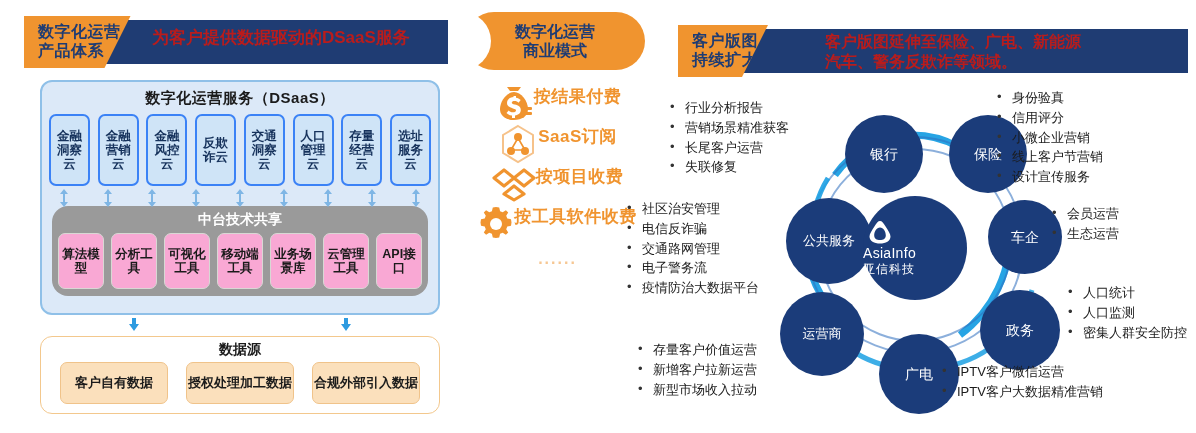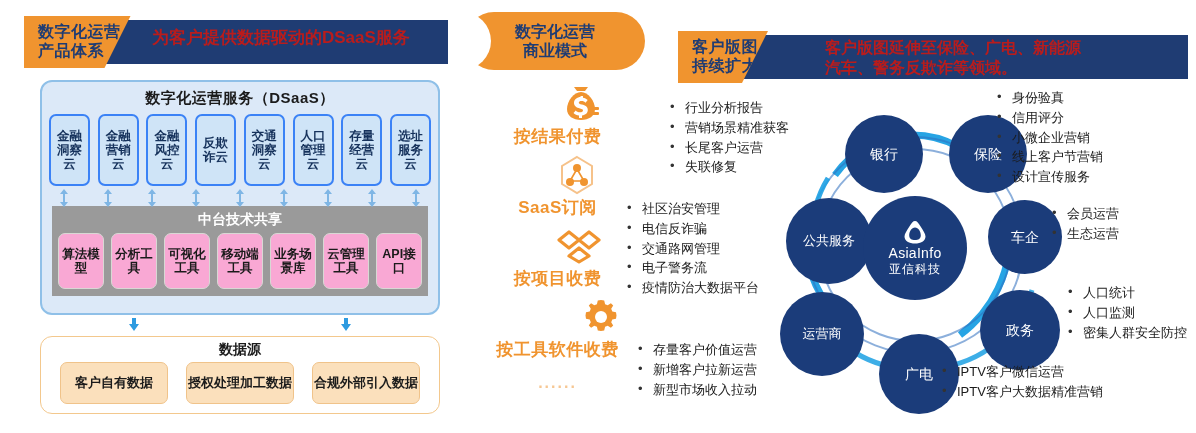--- a/index.html
+++ b/index.html
@@ -60,21 +60,21 @@
     text-align: center; line-height: 1.12; padding: 2px 1px;
   }
   .arrow-row {
     display: flex; justify-content: space-between;
     padding: 3px 17px 2px 17px; height: 20px;
   }
   .arrow-row .arr { width: 10px; position: relative; }
   .arr svg { display: block; }
 
   .mid-platform {
-    margin: 0 10px; background: #9A9A9A; border-radius: 0;
+    margin: 0 10px; background: #9A9A9A; border-radius: 16px;
     padding: 4px 6px 7px 6px;
   }
   .mid-title {
     text-align: center; color: #ffffff; font-weight: bold; font-size: 14px;
     padding: 1px 0 4px 0;
   }
   .tool-row { display: flex; justify-content: space-between; }
   .tool-box {
     width: 46px; min-height: 56px; background: #f9a8d4;
     border: 1px solid #d8d8d4; border-radius: 7px;
@@ -118,34 +118,34 @@
     content: ""; position: absolute; left: -10px; top: 0;
     width: 36px; height: 58px; background: #ffffff;
     border-radius: 0 29px 29px 0;
   }
   .mid-header span { position: relative; z-index: 2; }
 
   .biz-list {
     position: absolute; left: 0; top: 84px; width: 205px;
     display: flex; flex-direction: column; align-items: center;
   }
-  .biz-item { display: flex; flex-direction: column; align-items: flex-end; }
+  .biz-item { display: flex; flex-direction: row; align-items: flex-start; }
   .biz-icon { height: 40px; display: flex; align-items: center; justify-content: center; }
   .biz-label {
     color: #F0942F; font-weight: bold; font-size: 17px; letter-spacing: .5px;
     margin-top: 1px; margin-bottom: 7px;
   }
   .biz-dots {
     color: #F6C793; font-weight: bold; font-size: 16px; letter-spacing: 2px;
     margin-top: 6px;
   }
 
   
   #right-col { position: absolute; left: 660px; top: 0; width: 536px; height: 433px; }
-  #right-header { left: 18px; top: 31px; width: 510px; }
+  #right-header { left: 18px; top: 25px; width: 510px; }
   #right-header .htext { left: 147px; top: 7px; font-size: 16px; }
 
   .bullets { position: absolute; font-size: 13px; color: #1b1b1b; line-height: 1.52; }
   .bullets li { list-style: none; position: relative; padding-left: 15px; white-space: nowrap; }
   .bullets li::before {
     content: "•"; position: absolute; left: 0; top: -1px; color: #333; font-size: 13px;
   }
 
   
   .node {
@@ -153,21 +153,21 @@
     background: #1B3C7A;
     display: flex; align-items: center; justify-content: center;
     color: #ffffff; font-size: 14px; font-weight: normal; text-align: center;
     line-height: 1.15;
   }
   .node.wide { font-size: 13px; }
 
   .center-node {
     position: absolute; border-radius: 50%;
     background: #1B3C7A; color: #fff;
-    display: flex; flex-direction: column; align-items: center; justify-content: center;
+    display: flex; flex-direction: column; align-items: flex-start; justify-content: center;
   }
   .center-node .en { font-size: 14px; letter-spacing: .3px; }
   .center-node .cn { font-size: 12px; font-weight: normal; letter-spacing: 1px; }
 
   svg.rings { position: absolute; left: 0; top: 0; pointer-events: none; }
 </style>
 </head>
 <body>
 
 <div class="canvas">

